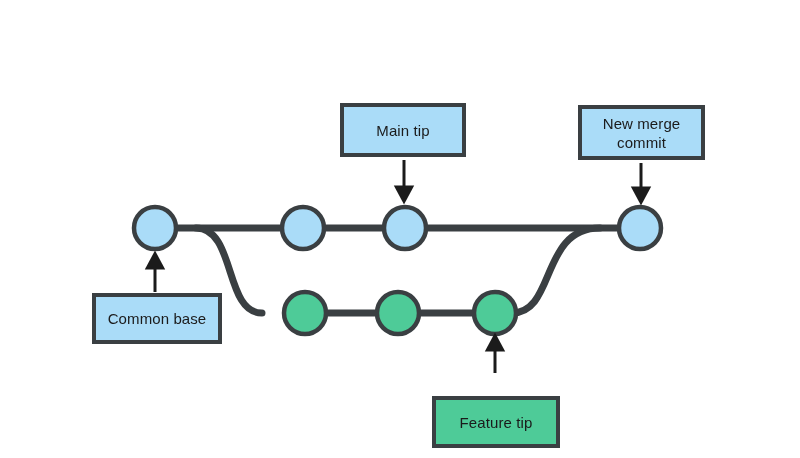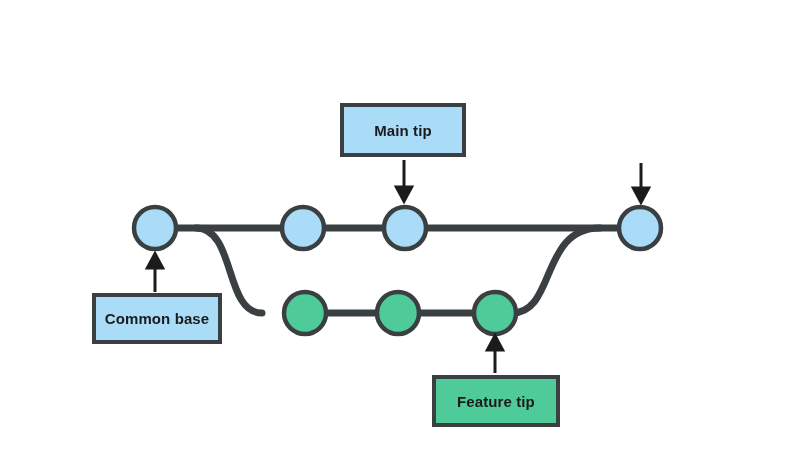--- a/index.html
+++ b/index.html
@@ -32,24 +32,23 @@
     display: flex;
     align-items: center;
     justify-content: center;
     text-align: center;
     border: 4px solid #3a3f42;
     color: #1b1b1b;
     font-size: 15px;
     line-height: 19px;
     letter-spacing: 0.1px;
     white-space: pre-line;
-    font-weight: bold;
   }
   .label-box.blue { background: #aadcf8; }
-  .label-box.green { background: #4ecb98; }
+  .label-box.green { background: #4ecb98; margin-top: 21px; }
 </style>
 </head>
 <body>
 
 <div id="diagram-root">
 
   <svg class="canvas" viewBox="0 0 800 458">
     <defs>
       <marker id="arrowhead" markerWidth="8" markerHeight="8" refX="3.2" refY="4" orient="auto" markerUnits="strokeWidth">
         <path d="M0,0.6 L6.4,4 L0,7.4 Z" fill="#1b1b1b"></path>
@@ -83,18 +82,22 @@
   </svg>
 
   <div class="label-box blue" style="left:92px; top:293px; width:130px; height:51px;text-align:center;">
     <span>Common base</span>
   </div>
 
   <div class="label-box blue" style="left:340px; top:103px; width:126px; height:54px;">
     <span>Main tip</span>
   </div>
 
+  <div class="label-box blue" style="left:578px; top:105px; width:127px; height:55px;">
+    <span>New merge
+commit</span>
+  </div>
 
   <div class="label-box green" style="left:432px; top:375px; width:128px; height:52px;">
     <span>Feature tip</span>
   </div>
 
 </div>
 
 </body></html>

